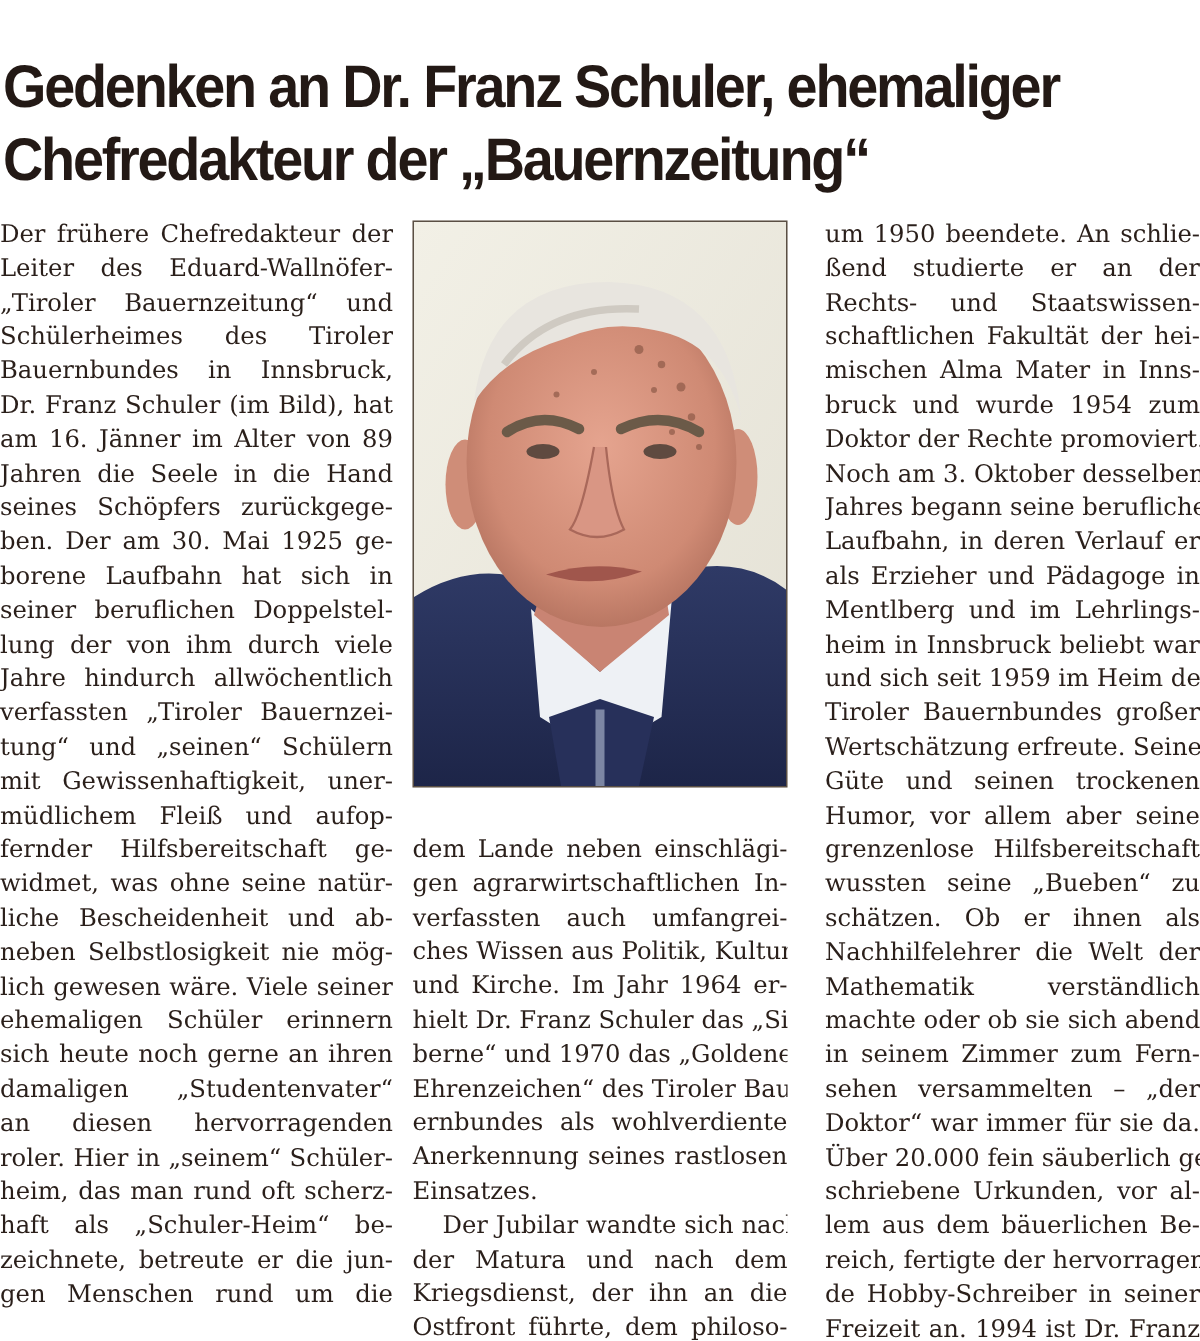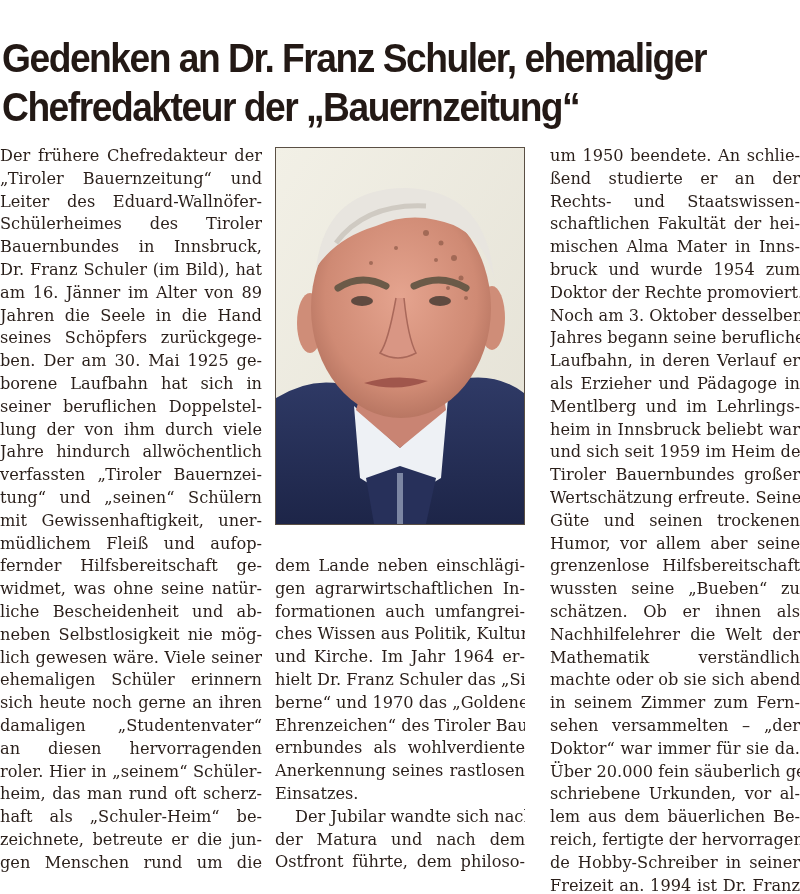--- a/index.html
+++ b/index.html
@@ -46,22 +46,22 @@
 </head>
 <body>
 
 <h1 class="headline">
   <span class="line last">Gedenken an Dr. Franz Schuler, ehemaliger</span>
   <span class="line last">Chefredakteur der „Bauernzeitung“</span>
 </h1>
 
 <div class="col" id="col1">
     <span class="line">Der frühere Chefredakteur der</span>
+    <span class="line">Leiter des Eduard-Wallnöfer-</span>
     <span class="line">„Tiroler Bauernzeitung“ und</span>
-    <span class="line">Leiter des Eduard-Wallnöfer-</span>
     <span class="line">Schülerheimes des Tiroler</span>
     <span class="line">Bauernbundes in Innsbruck,</span>
     <span class="line">Dr. Franz Schuler (im Bild), hat</span>
     <span class="line">am 16. Jänner im Alter von 89</span>
     <span class="line">Jahren die Seele in die Hand</span>
     <span class="line">seines Schöpfers zurückgege-</span>
     <span class="line">ben. Der am 30. Mai 1925 ge-</span>
     <span class="line">borene Laufbahn hat sich in</span>
     <span class="line">seiner beruflichen Doppelstel-</span>
     <span class="line">lung der von ihm durch viele</span>
@@ -142,31 +142,32 @@
 
     <path d="M120 150 Q112 195 104 205 Q122 215 140 205 Q132 190 128 150" fill="#d99684" stroke="#a9685a" stroke-width="1.5"></path>
 
     <path d="M88 235 Q120 225 152 233 Q120 245 88 235 Z" fill="#a0564c"></path>
   </svg>
 </div>
 
 <div class="col" id="col2">
     <span class="line">dem Lande neben einschlägi-</span>
     <span class="line">gen agrarwirtschaftlichen In-</span>
-    <span class="line">formationen auch umfangrei-</span>
+    <span class="line">verfassten auch umfangrei-</span>
     <span class="line">ches Wissen aus Politik, Kultur</span>
     <span class="line">und Kirche. Im Jahr 1964 er-</span>
     <span class="line">hielt Dr. Franz Schuler das „Sil-</span>
     <span class="line">berne“ und 1970 das „Goldene</span>
     <span class="line">Ehrenzeichen“ des Tiroler Bau-</span>
     <span class="line">ernbundes als wohlverdiente</span>
     <span class="line">Anerkennung seines rastlosen</span>
     <span class="line last">Einsatzes.</span>
     <span class="line indent">Der Jubilar wandte sich nach</span>
     <span class="line">der Matura und nach dem</span>
+    <span class="line">Kriegsdienst, der ihn an die</span>
     <span class="line">Ostfront führte, dem philoso-</span>
   </div>
 
 <div class="col" id="col3">
     <span class="line">um 1950 beendete. An schlie-</span>
     <span class="line">ßend studierte er an der</span>
     <span class="line">Rechts- und Staatswissen-</span>
     <span class="line">schaftlichen Fakultät der hei-</span>
     <span class="line">mischen Alma Mater in Inns-</span>
     <span class="line">bruck und wurde 1954 zum</span>

